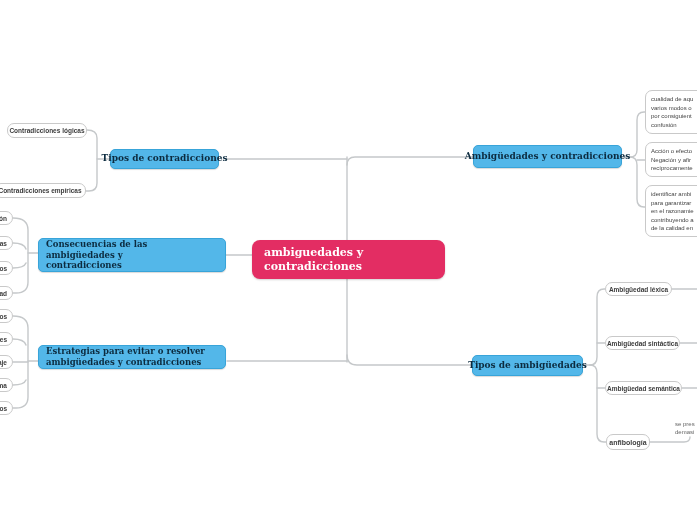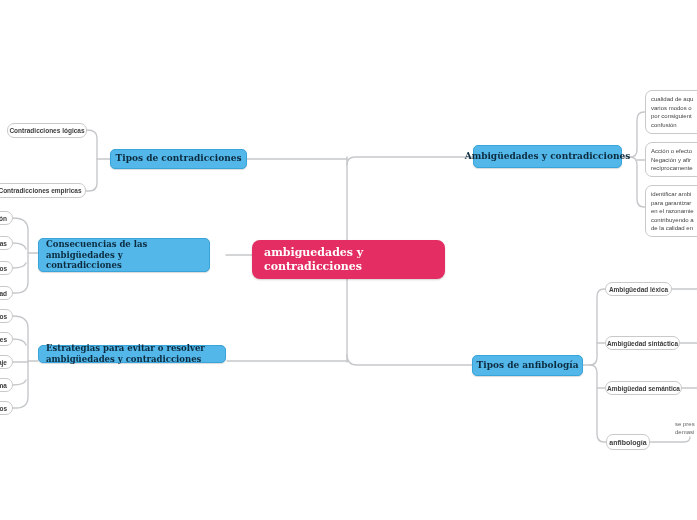--- a/index.html
+++ b/index.html
@@ -87,31 +87,31 @@
       <path d="M672,289 H697"></path>
       <path d="M680,343 H697"></path>
       <path d="M682,388 H697"></path>
       <path d="M650,442 H684 Q690,442 690,437"></path>
     </g>
   </svg>
 
   <div class="node node-root" style="left:252px;top:240px;width:193px;height:39px;">ambiguedades y
 contradicciones</div>
 
-  <div class="node node-blue center" style="left:110px;top:149px;width:137px;height:20px;">Tipos de contradicciones</div>
+  <div class="node node-blue center" style="left:110px;top:149px;width:109px;height:20px;">Tipos de contradicciones</div>
 
   <div class="node node-blue center" style="left:473px;top:145px;width:149px;height:23px;">Ambigüedades y contradicciones</div>
 
-  <div class="node node-blue left" style="left:38px;top:238px;width:172px;height:34px;font-size:8.5px;">Consecuencias de las ambigüedades y
+  <div class="node node-blue left" style="left:38px;top:238px;width:188px;height:34px;font-size:8.5px;">Consecuencias de las ambigüedades y
 contradicciones</div>
 
-  <div class="node node-blue left" style="left:38px;top:345px;width:188px;height:18px;font-size:8.5px;">Estrategias para evitar o resolver
+  <div class="node node-blue left" style="left:38px;top:345px;width:188px;height:24px;font-size:8.5px;">Estrategias para evitar o resolver
 ambigüedades y contradicciones</div>
 
-  <div class="node node-blue center" style="left:472px;top:355px;width:111px;height:21px;">Tipos de anfibología</div>
+  <div class="node node-blue center" style="left:472px;top:355px;width:111px;height:21px;">Tipos de ambigüedades</div>
 
   <div class="child-box" style="left:7px;top:123px;width:80px;height:15px;">Contradicciones lógicas</div>
   <div class="child-box" style="left:-6px;top:183px;width:92px;height:15px;">Contradicciones empíricas</div>
 
   <div class="child-box" style="left:605px;top:282px;width:67px;height:14px;">Ambigüedad léxica</div>
   <div class="child-box" style="left:605px;top:336px;width:75px;height:14px;">Ambigüedad sintáctica</div>
   <div class="child-box" style="left:605px;top:381px;width:77px;height:14px;">Ambigüedad semántica</div>
   <div class="child-box" style="left:606px;top:434px;width:44px;height:16px;font-size:7px;">anfibología</div>
 
   <div class="floating-frag" style="left:675px;top:421px;width:30px;">se pres

